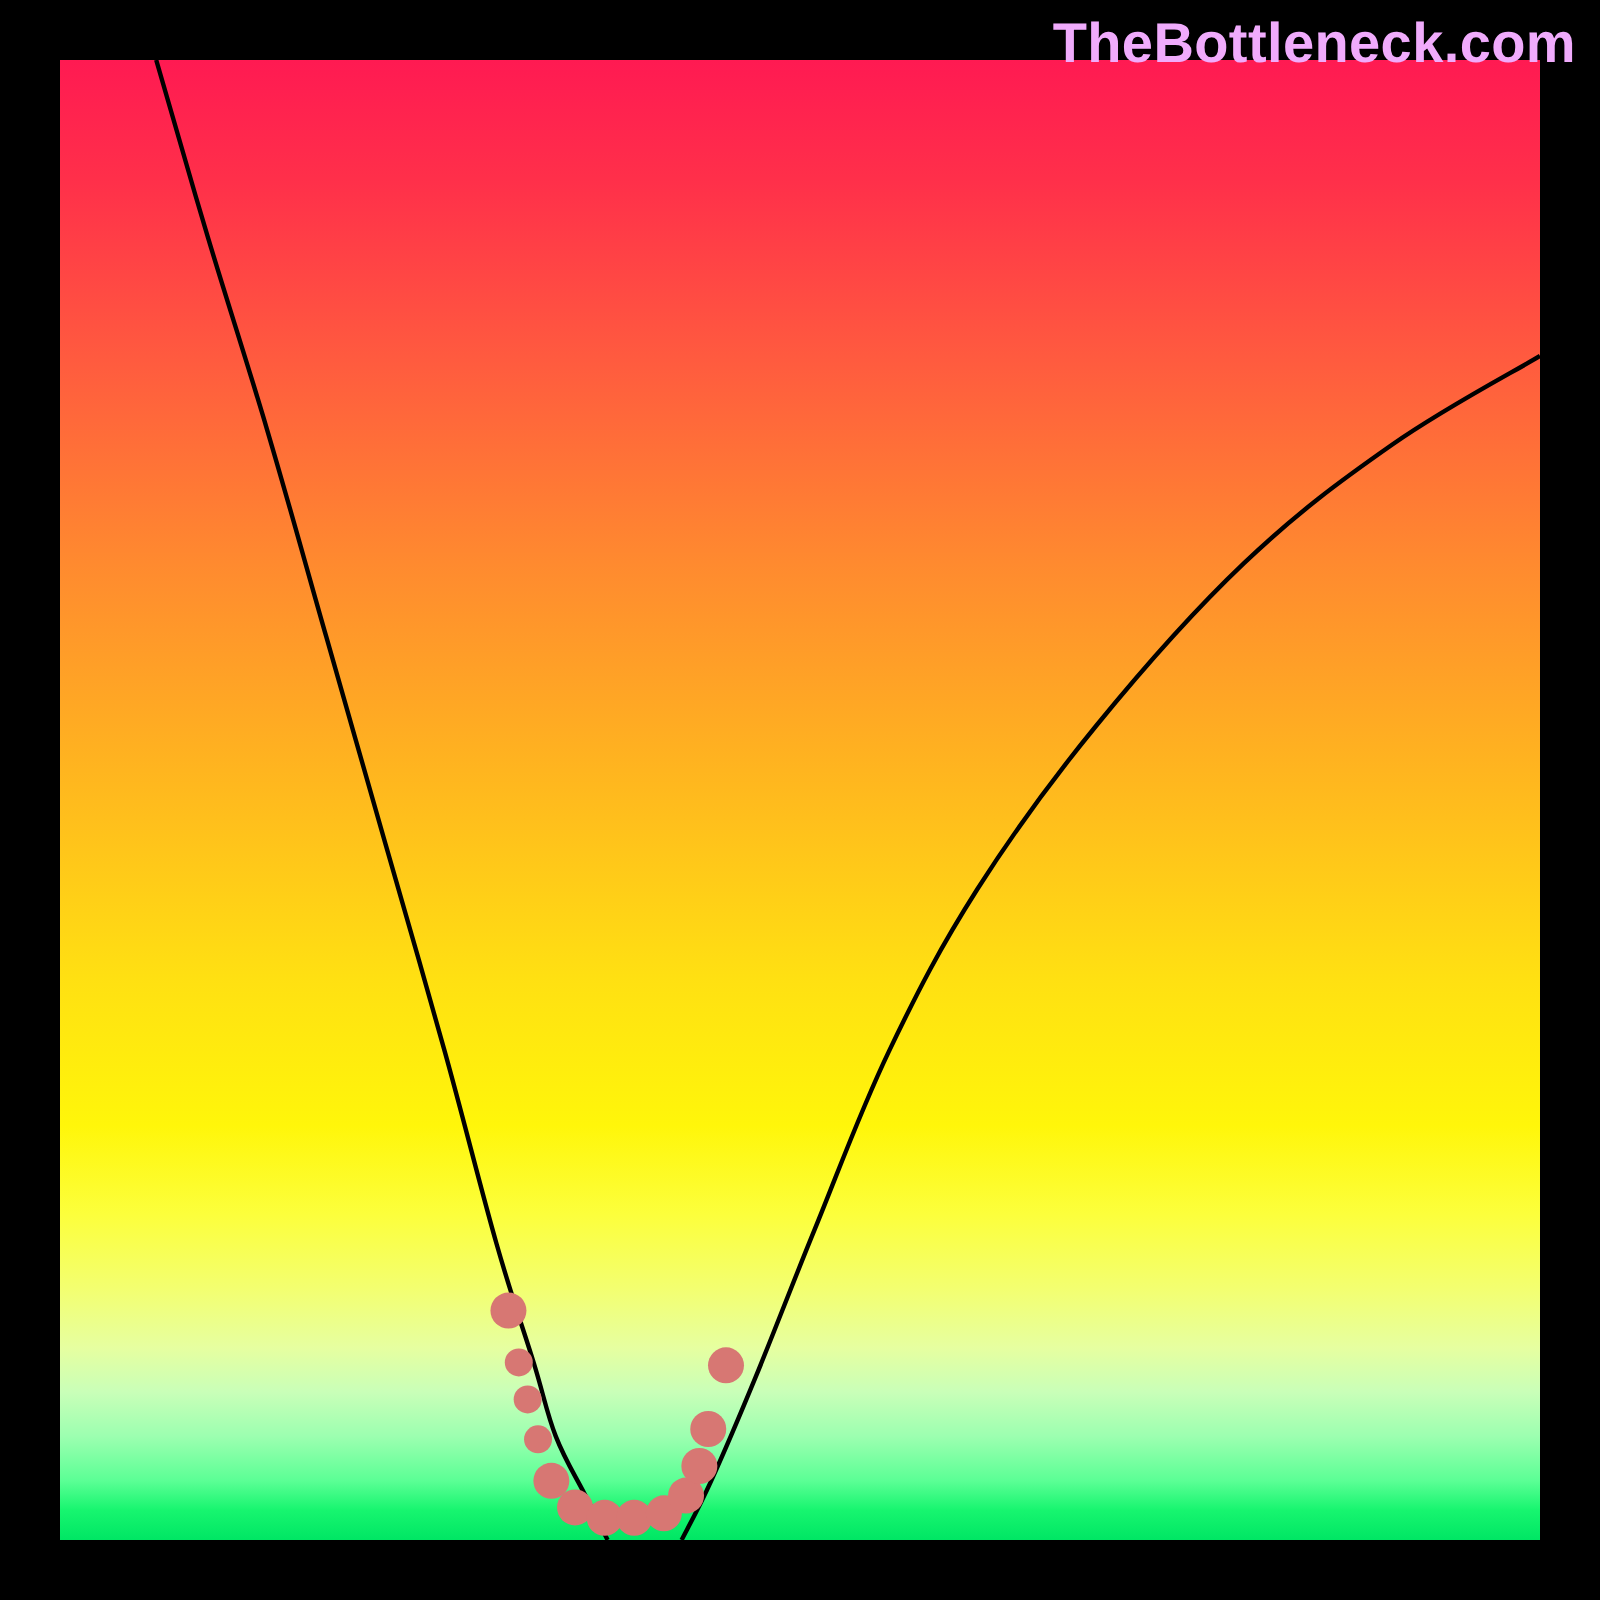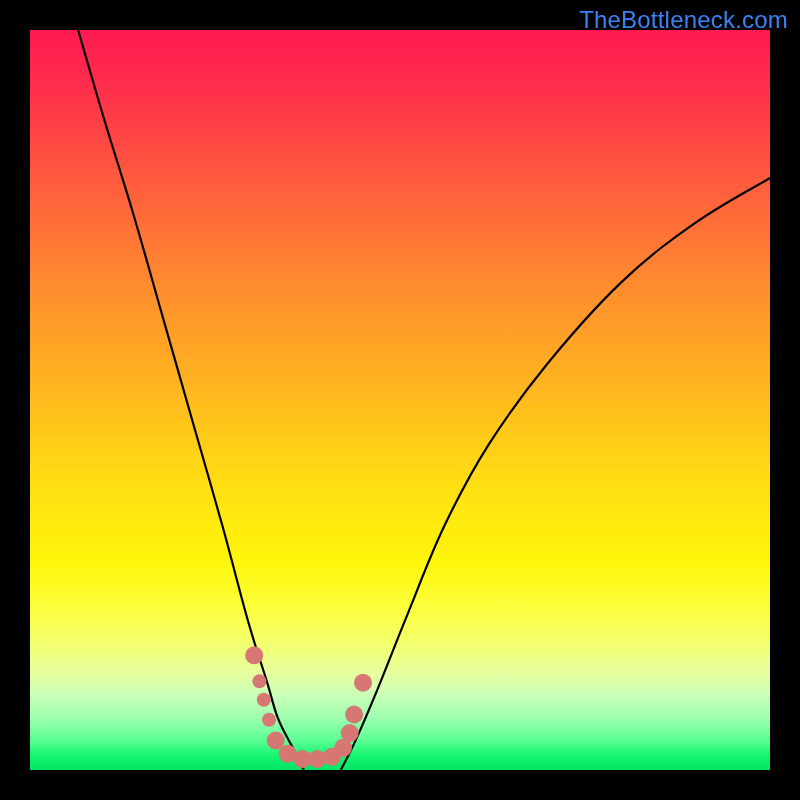--- a/index.html
+++ b/index.html
@@ -48,23 +48,23 @@
   }
   .svg-overlay {
     position: absolute;
     left: 0; top: 0;
     width: 100%; height: 100%;
   }
   .watermark {
     position: absolute;
     top: 6px;
     right: 12px;
-    color: #3b82f6;
-    font-size: 24px;
-    font-weight: 400;
+    color: #f0abfc;
+    font-size: 28px;
+    font-weight: 700;
     letter-spacing: 0.2px;
   }
   .curve {
     fill: none;
     stroke: #000;
     stroke-width: 2.2;
   }
   .dot {
     fill: #d77773;
   }

